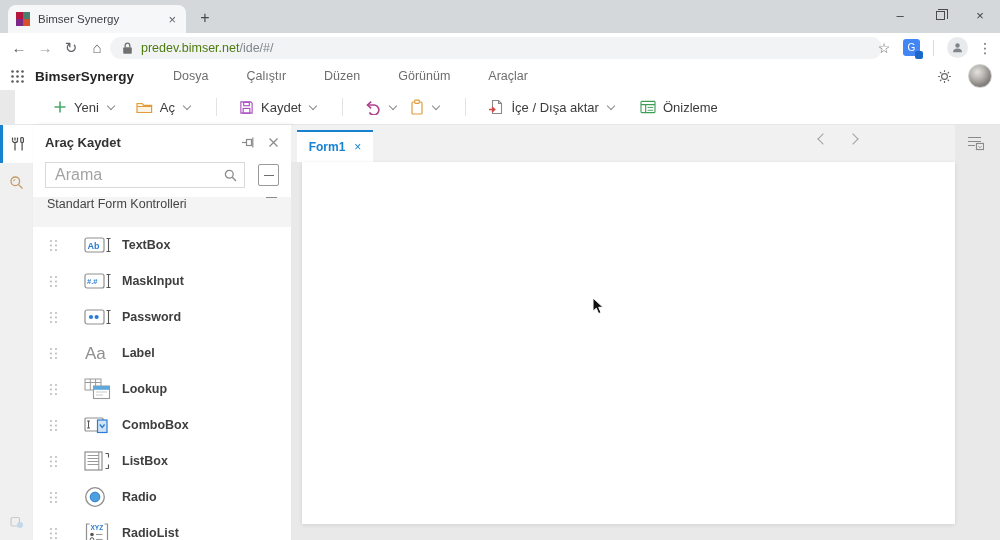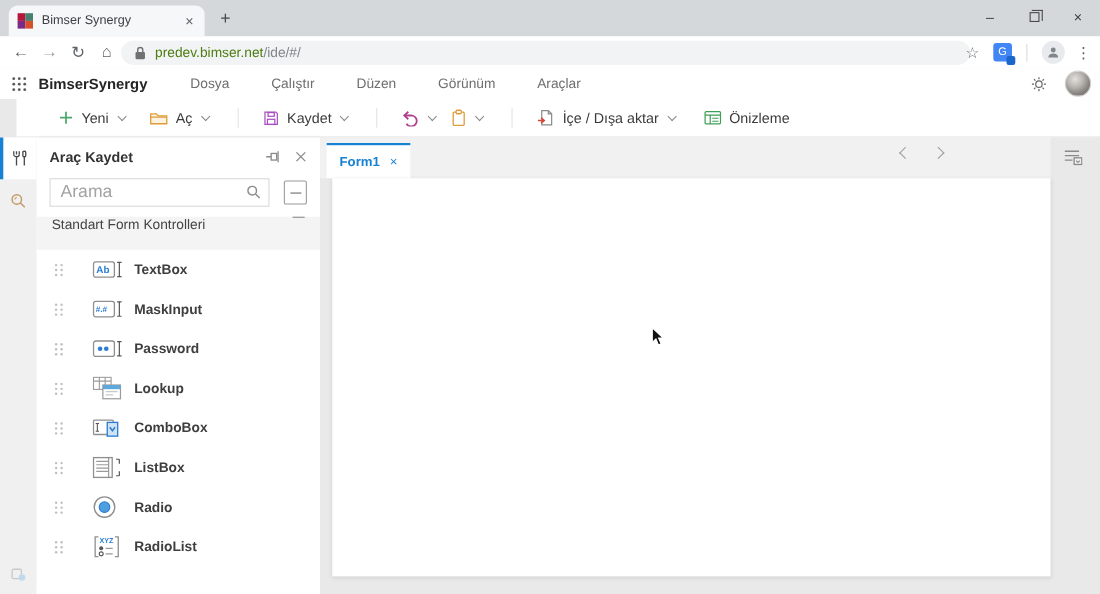--- a/index.html
+++ b/index.html
@@ -398,20 +398,40 @@
           <svg width="28" height="22" viewBox="0 0 28 22">
               <rect x="1" y="4" width="19" height="14" rx="2" fill="#fff" stroke="#8f8f8f" stroke-width="1.2"></rect>
               <circle cx="7" cy="11" r="2.1" fill="#2b7cd3"></circle>
               <circle cx="12.6" cy="11" r="2.1" fill="#2b7cd3"></circle>
               <path d="M22.5 4.5 h4 M24.5 4.5 v13 M22.5 17.5 h4" stroke="#555" stroke-width="1.1" fill="none"></path>
             </svg>
           </span>
         <span class="lbl">Password</span>
       </div>
 
+      <div class="tb-item">
+        <span class="drag-handle">
+          <svg width="9" height="13" viewBox="0 0 9 13">
+              <g fill="#bfbfbf">
+                <circle cx="2" cy="2" r="1.1"></circle>
+                <circle cx="7" cy="2" r="1.1"></circle>
+                <circle cx="2" cy="6.5" r="1.1"></circle>
+                <circle cx="7" cy="6.5" r="1.1"></circle>
+                <circle cx="2" cy="11" r="1.1"></circle>
+                <circle cx="7" cy="11" r="1.1"></circle>
+              </g>
+            </svg>
+          </span>
+        <span class="ctl-icon">
+          <svg width="28" height="22" viewBox="0 0 28 22">
+              <text x="1" y="17" font-size="17" fill="#8f8f8f" font-family="Liberation Sans, sans-serif">Aa</text>
+            </svg>
+          </span>
+        <span class="lbl">Label</span>
+      </div>
 
       <div class="tb-item">
         <span class="drag-handle">
           <svg width="9" height="13" viewBox="0 0 9 13">
               <g fill="#bfbfbf">
                 <circle cx="2" cy="2" r="1.1"></circle>
                 <circle cx="7" cy="2" r="1.1"></circle>
                 <circle cx="2" cy="6.5" r="1.1"></circle>
                 <circle cx="7" cy="6.5" r="1.1"></circle>
                 <circle cx="2" cy="11" r="1.1"></circle>

